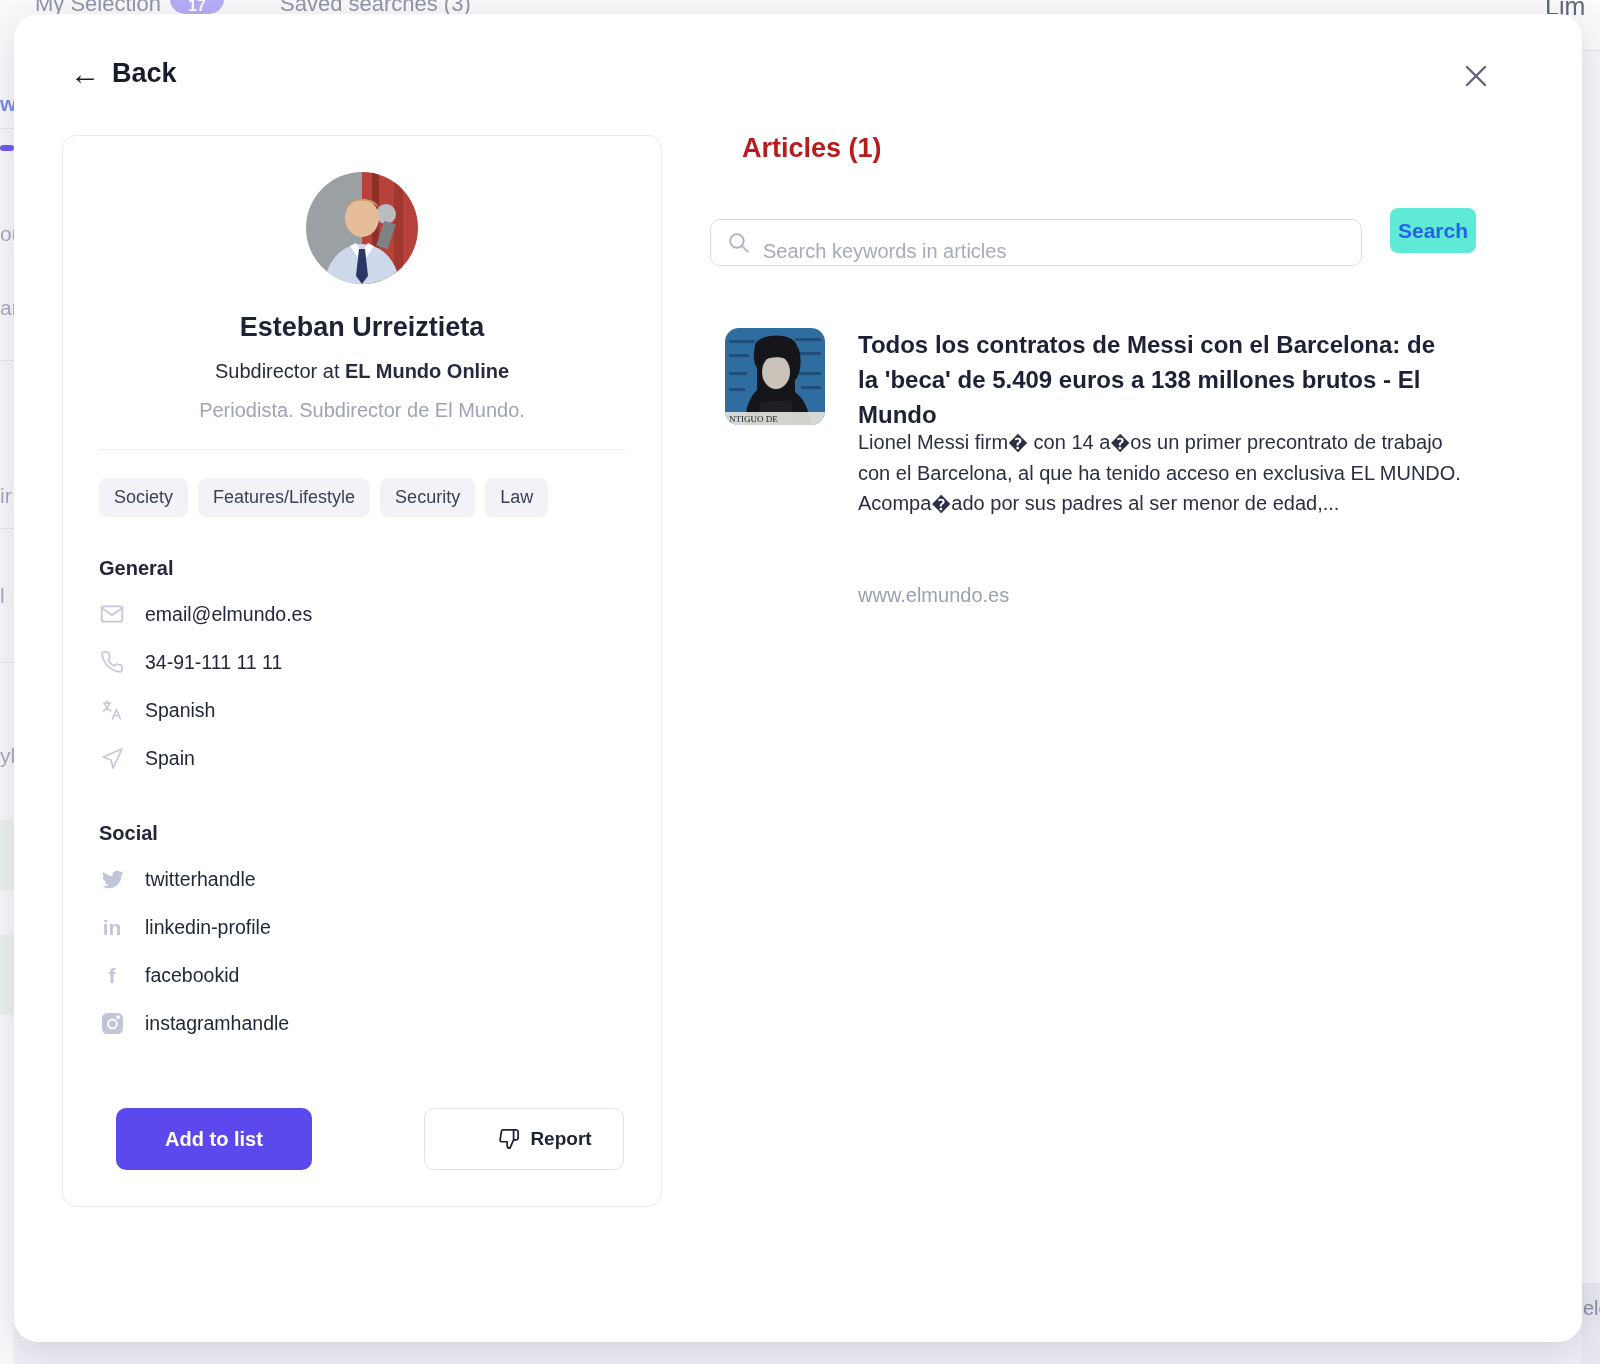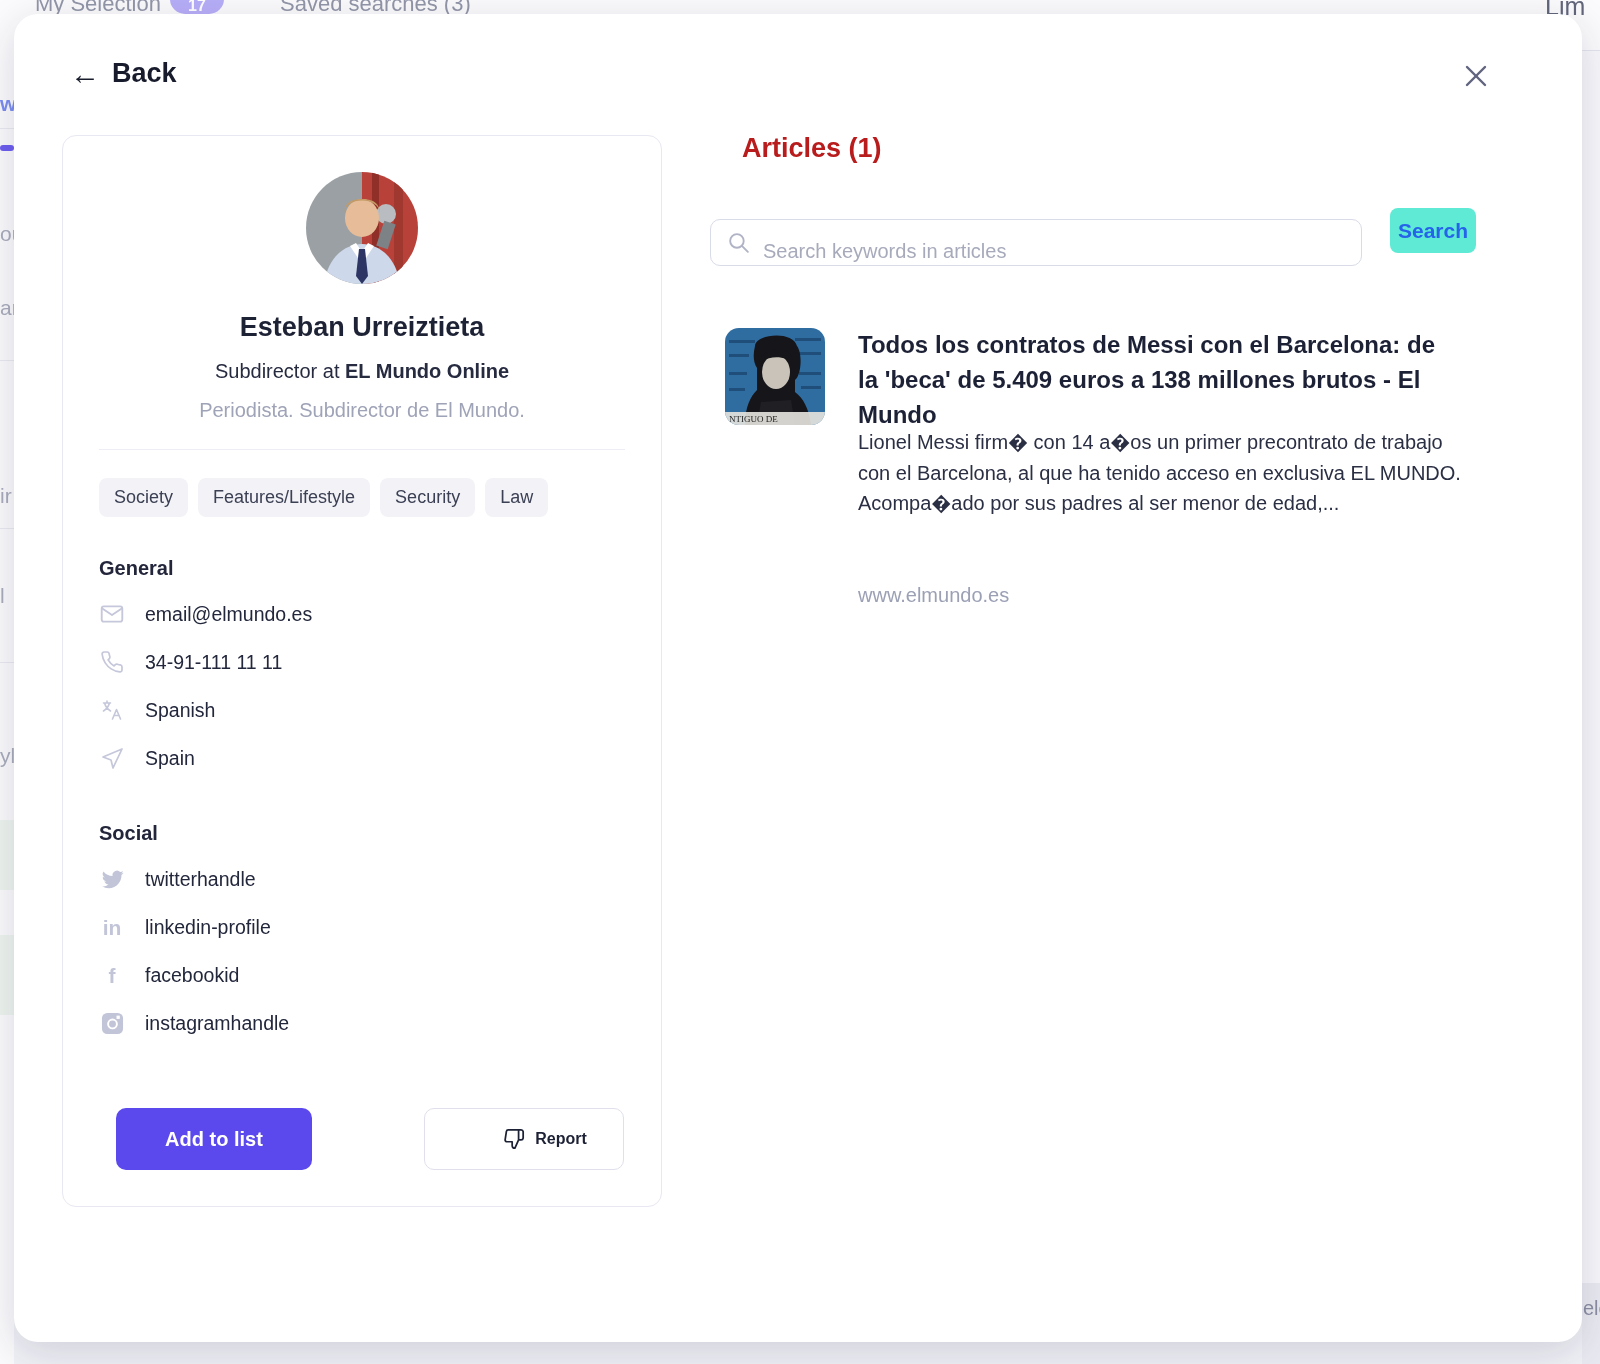--- a/index.html
+++ b/index.html
@@ -40,21 +40,21 @@
   .tags { display:flex; gap:10px; margin:28px 0 0 36px; }
   .tag { background:#f3f3f7; color:#3b4054; font-size:18px; padding:9px 15px; border-radius:8px; white-space:nowrap; }
   .section-h { margin:40px 0 0 36px; font-size:20px; font-weight:bold; color:#23263b; }
   .c-list { margin:10px 0 0 36px; }
   .c-row { display:flex; align-items:center; gap:20px; height:48px; }
   .c-row .ic { width:26px; height:26px; flex:0 0 26px; display:flex; align-items:center; justify-content:center; }
   .c-row .val { font-size:19.5px; color:#23273c; }
   .soc-letter { font-size:21px; font-weight:bold; color:#c2c5d8; line-height:1; }
   .actions { position:absolute; left:0; bottom:36px; width:100%; padding:0 37px 0 53px; display:flex; justify-content:space-between; }
   .btn-primary { width:196px; height:62px; background:#5b49ee; border:none; border-radius:10px; color:#ffffff; font-size:20px; font-weight:bold; font-family:inherit; cursor:pointer; }
-  .btn-outline { width:200px; height:62px; background:#ffffff; border:1px solid #dfe0ec; border-radius:10px; color:#1d2135; font-size:16px; font-weight:bold; font-family:inherit; cursor:pointer; display:flex; align-items:center; justify-content:center; gap:10px;padding-left:42px; }
+  .btn-outline { width:200px; height:62px; background:#ffffff; border:1px solid #dfe0ec; border-radius:10px; color:#1d2135; font-size:19px; font-weight:bold; font-family:inherit; cursor:pointer; display:flex; align-items:center; justify-content:center; gap:10px;padding-left:42px; }
 
   
   .articles-h { position:absolute; left:696px; top:119px; font-size:27px; font-weight:bold; color:#b91c1c;margin-left:32px; }
   .search-wrap { position:absolute; left:696px; top:205px; width:652px; height:47px; }
   .search-input { width:100%; height:100%; border:1px solid #d9dbe8; border-radius:10px; padding:17px 16px 0 52px; font-size:20px; color:#3a3e52; font-family:inherit; outline:none; }
   .search-input::placeholder { color:#a7aabb; }
   .search-glass { position:absolute; left:16px; top:11px; }
   .search-btn { position:absolute; left:1376px; top:194px; width:86px; height:45px; background:#5eead4; border:none; border-radius:8px; color:#2563eb; font-size:21px; font-weight:bold; font-family:inherit; cursor:pointer; }
   .thumb { position:absolute; left:711px; top:314px; width:100px; height:97px; border-radius:14px; overflow:hidden; }
   .art-title { position:absolute; left:844px; top:313px; width:592px; font-size:24px; font-weight:bold; line-height:35px; color:#1d2136; cursor:pointer; }

